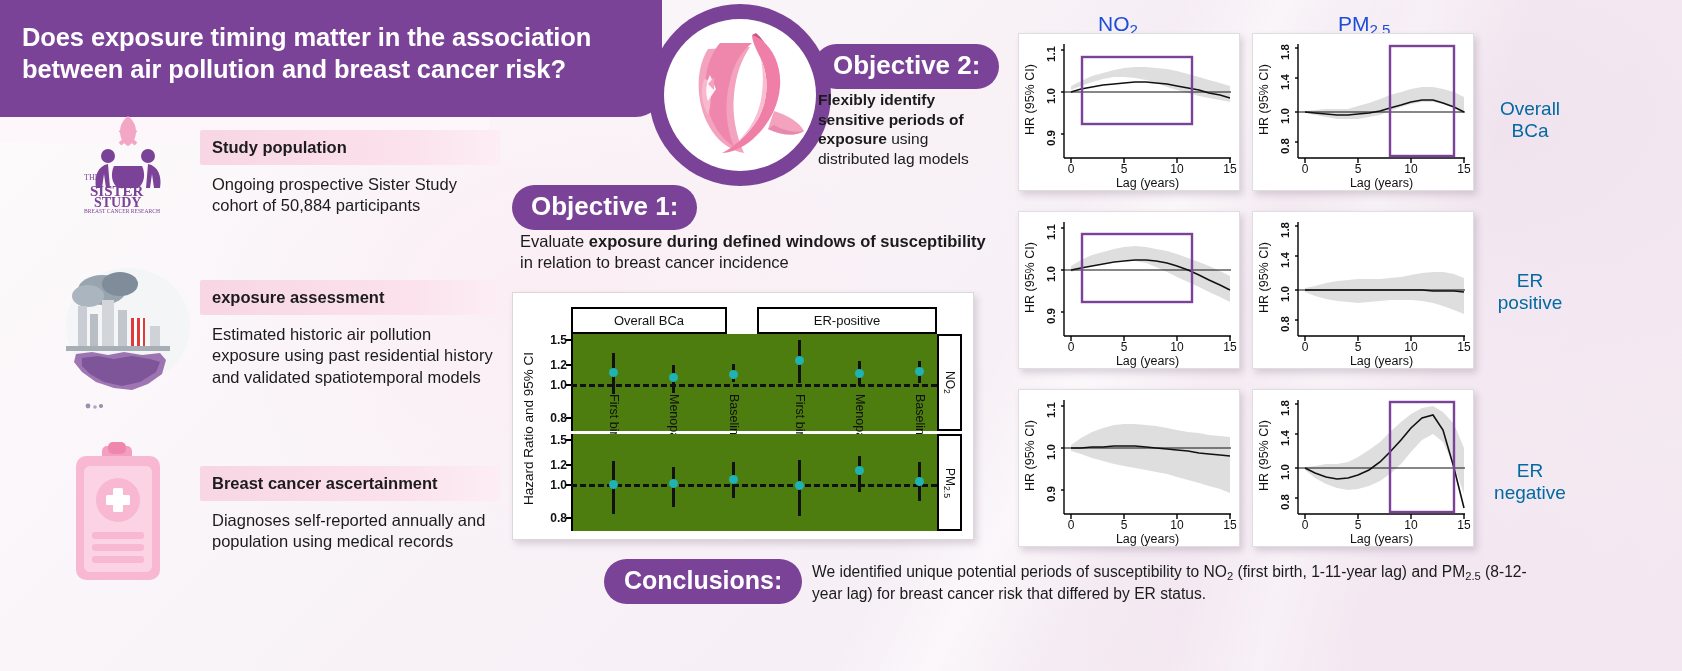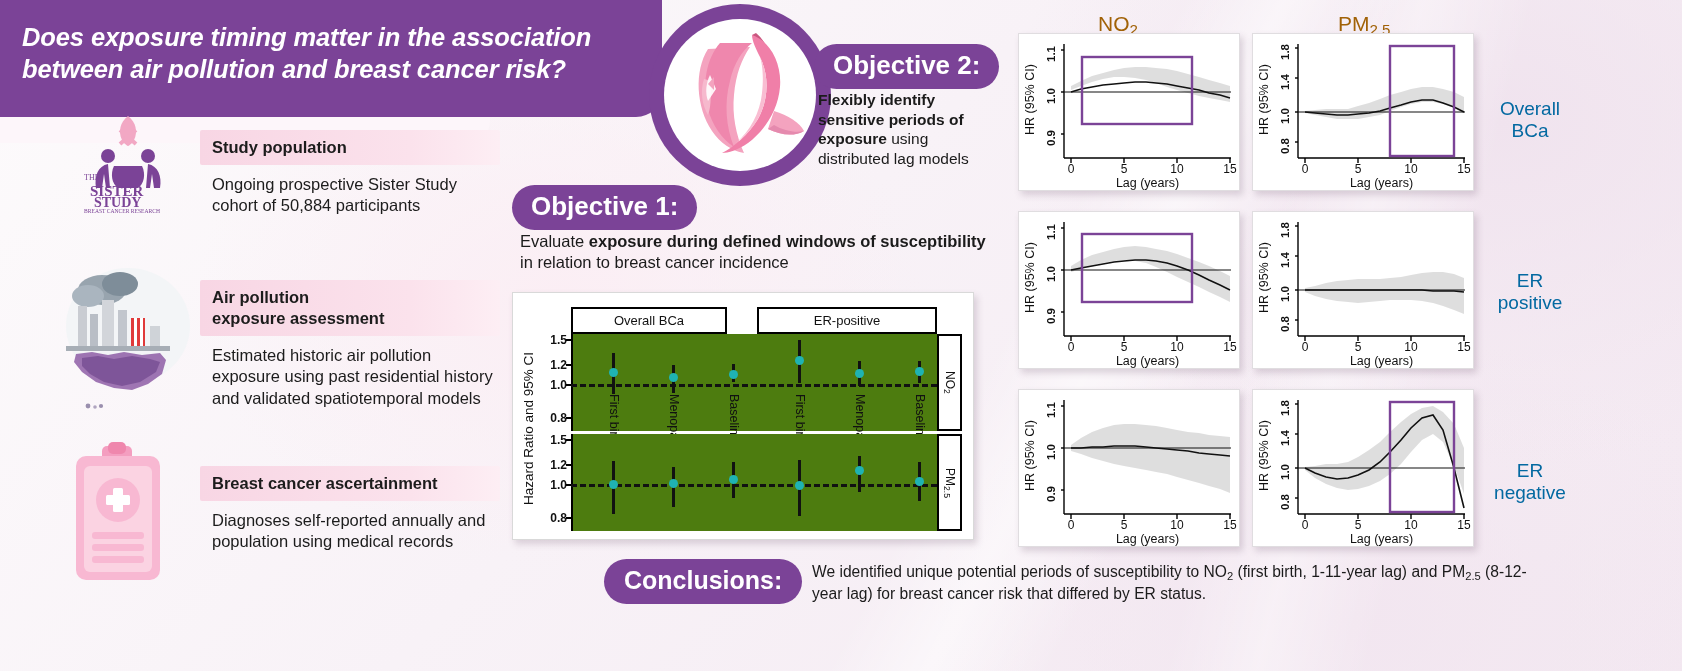--- a/index.html
+++ b/index.html
@@ -15,21 +15,21 @@
   }
   .sheen{position:absolute;inset:0;pointer-events:none;
     background:
       linear-gradient(118deg, rgba(255,255,255,0) 58%, rgba(255,255,255,.55) 63%, rgba(255,255,255,0) 69%),
       linear-gradient(104deg, rgba(255,255,255,0) 72%, rgba(255,255,255,.40) 77%, rgba(255,255,255,0) 83%);
   }
 
   
   #header-banner{
     position:absolute; left:0; top:0; width:662px; height:117px;
-    background:#7b4397; border-bottom-right-radius:26px;font-style:italic;
+    background:#7b4397; border-bottom-right-radius:26px;
   }
   #header-title{
     color:#fff; font-size:25.5px; font-weight:bold; line-height:1.26;
     padding:21px 0 0 22px; letter-spacing:-.1px;
   }
   #header-tail{
     position:absolute; left:0; top:117px; width:490px; height:26px;
     background:#fdf6fa; border-bottom-right-radius:22px;
   }
 
@@ -96,21 +96,21 @@
   .panel{ position:absolute; background:#4d7c0f; }
   .axis-line{position:absolute;background:#000;}
   .tick-lab{position:absolute;font-size:12px;font-weight:bold;color:#111;text-align:right;}
   .refline{position:absolute;height:0;border-top:3px dashed #111;}
   .ci{position:absolute;width:3px;background:#111;}
   .pt{position:absolute;width:9px;height:9px;border-radius:50%;background:#1fb3b3;}
   .catlab{position:absolute;font-size:12.5px;color:#111;white-space:nowrap;
     writing-mode:vertical-rl;}
 
   
-  .colhead{position:absolute;font-size:21px;color:#a16207;}
+  .colhead{position:absolute;font-size:21px;color:#1d4ed8;}
   .rowlab{position:absolute;font-size:19px;color:#0369a1;text-align:center;line-height:1.18;}
   .dcard{position:absolute;background:#fff;border:1px solid #e0dde0;
     box-shadow:3px 4px 7px rgba(90,60,90,.20);}
   .dylab{position:absolute;left:3px;top:14px;height:104px;width:15px;
     writing-mode:vertical-rl;transform:rotate(180deg);
     display:flex;align-items:center;justify-content:center;font-size:12.5px;color:#111;}
   .dytick{position:absolute;font-size:11.5px;font-weight:bold;color:#111;
     writing-mode:vertical-rl;transform:rotate(180deg);}
   .dxtick{position:absolute;font-size:12px;color:#111;text-align:center;width:22px;}
   .dxlab{position:absolute;font-size:12.5px;color:#111;text-align:center;}
@@ -203,21 +203,20 @@
   </svg>
 </div>
 
 <div class="sec" style="top:130px;">
   <div class="bar">Study population</div>
   <div class="body">Ongoing prospective Sister Study cohort of 50,884 participants</div>
 </div>
 
 <div class="sec" style="top:280px;">
   <div class="bar">
-    <div>Air pollution</div>
     <div>exposure assessment</div>
   </div>
   <div class="body">Estimated historic air pollution exposure using past residential history and validated spatiotemporal models</div>
 </div>
 
 <div class="sec" style="top:466px;">
   <div class="bar">Breast cancer ascertainment</div>
   <div class="body">Diagnoses self-reported annually and population using medical records</div>
 </div>
 

